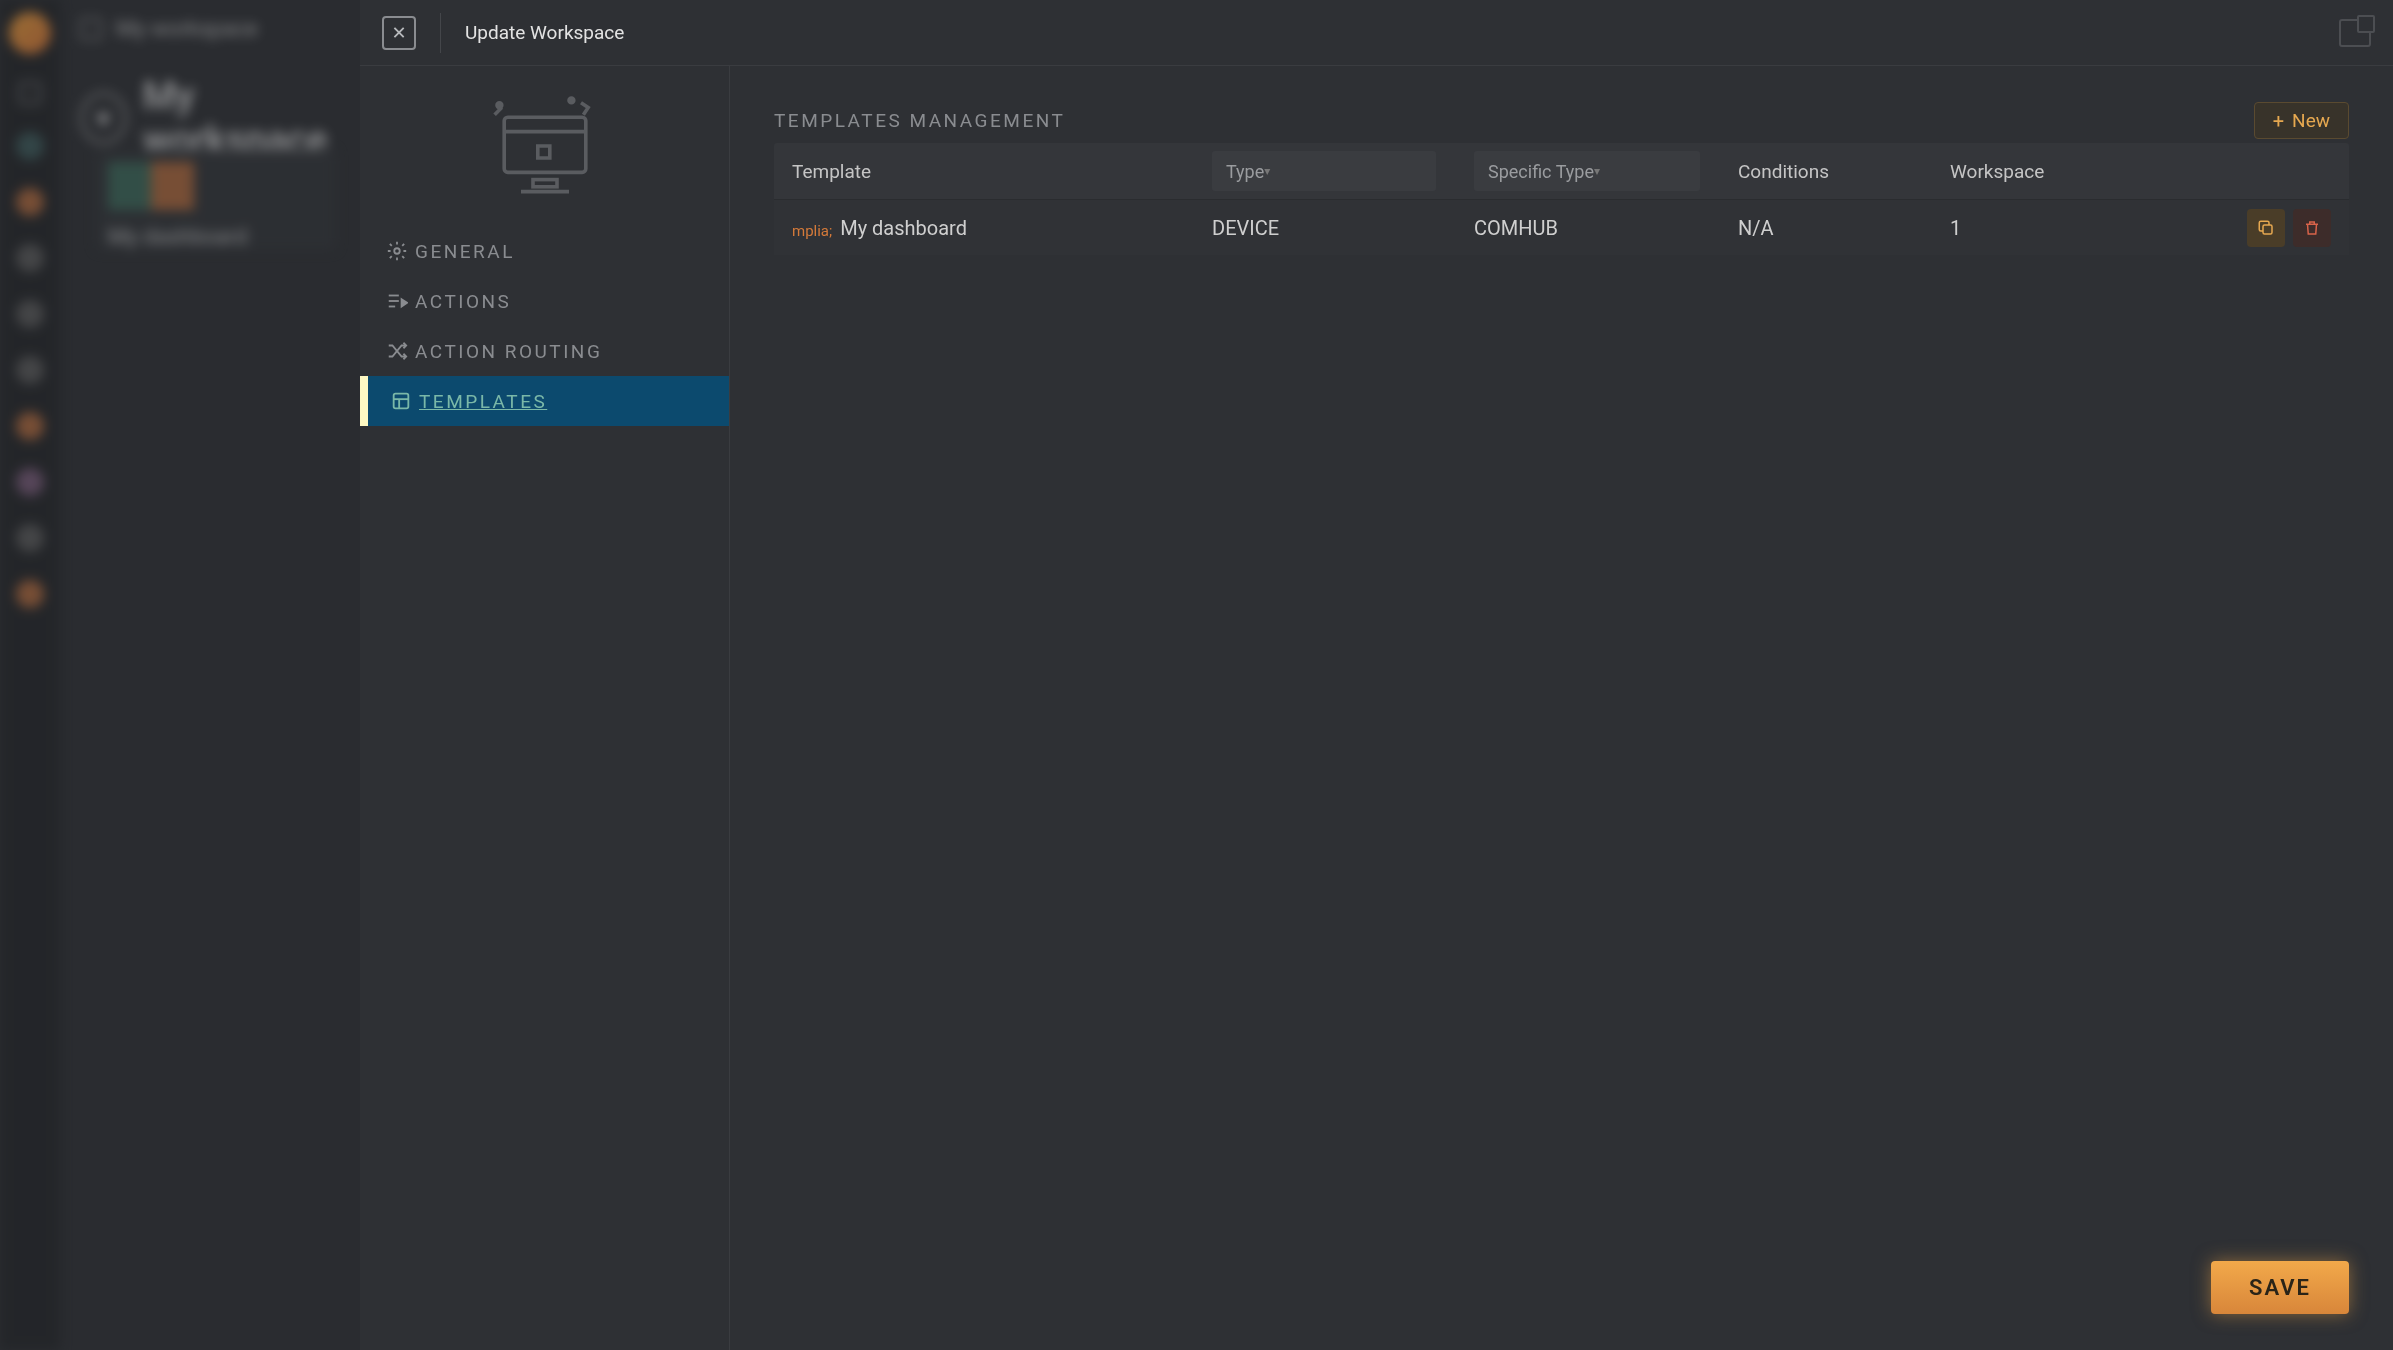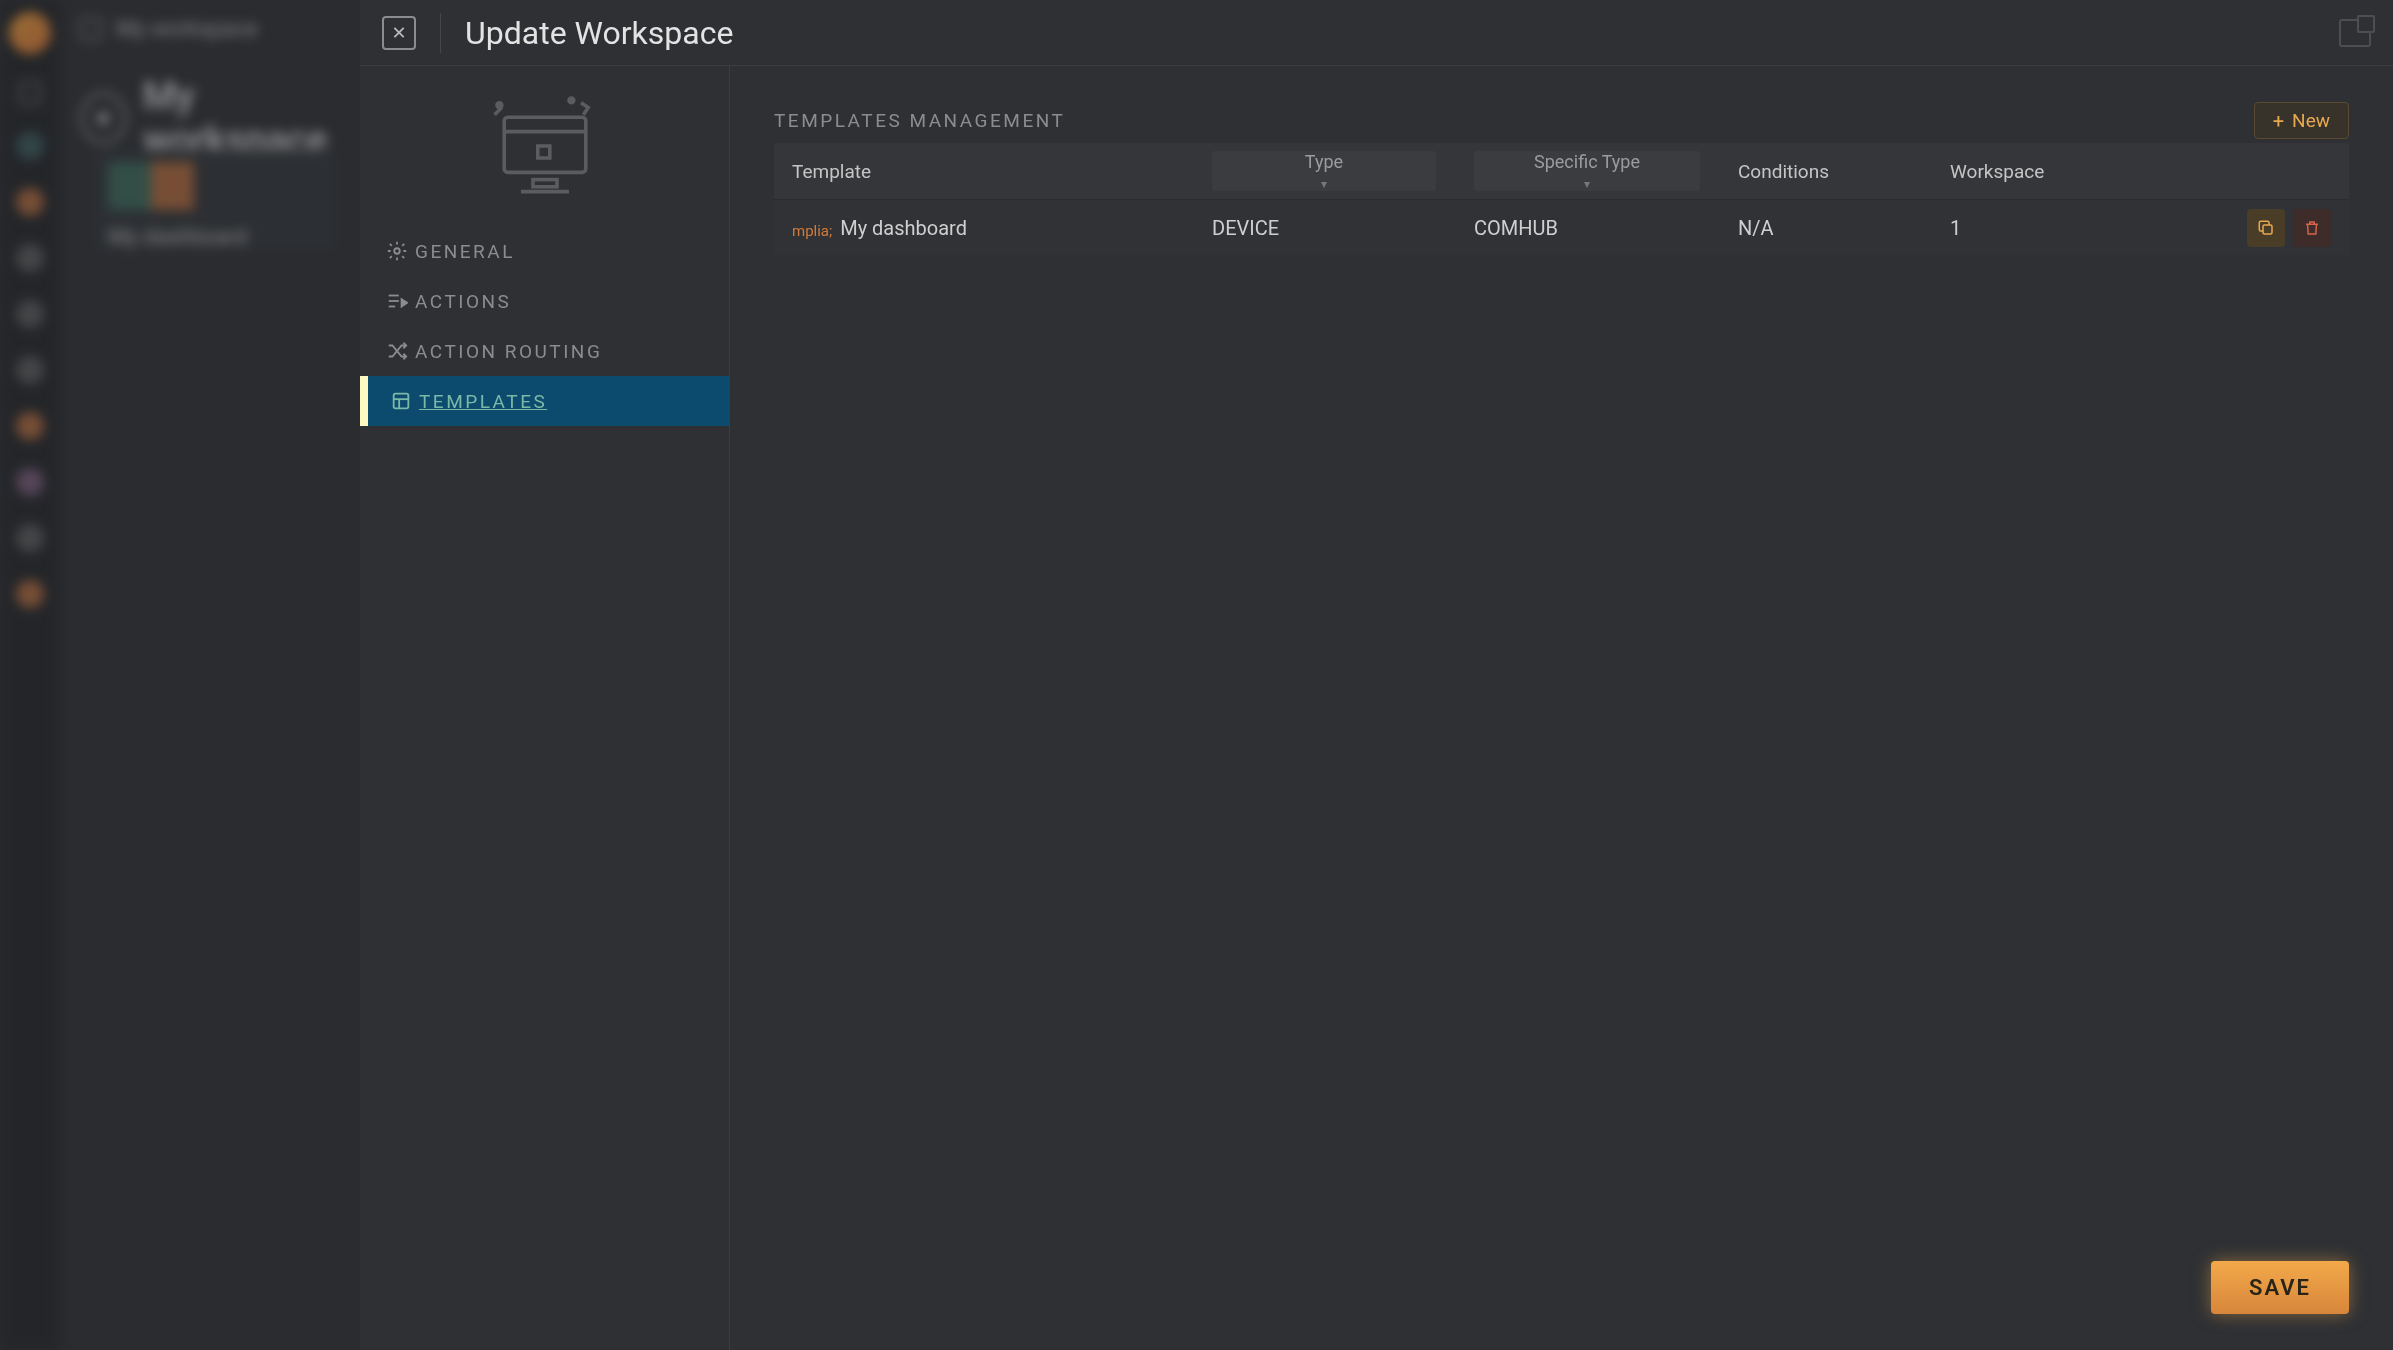--- a/index.html
+++ b/index.html
@@ -20,21 +20,21 @@
 .bg-title .txt { font-size:38px; color:#e8e8e8; font-weight:500; }
 .bg-card { position:absolute; top:150px; left:96px; width:240px; height:100px; background:#2f3236; border-radius:4px; padding:12px; }
 .bg-card .chart { height:48px; background:linear-gradient(90deg,#3a6a5a 20%,#b66a3a 20%,#b66a3a 40%,transparent 40%); border-radius:2px; }
 .bg-card .lbl { margin-top:14px; font-size:22px; color:#ccc; }
 
 
 .modal { position:absolute; top:0; left:360px; right:0; bottom:0; background:#2e3034; display:flex; flex-direction:column; }
 .modal-header { height:66px; border-bottom:1px solid #3a3c40; display:flex; align-items:center; padding:0 22px; gap:24px; }
 .close-btn { width:34px; height:34px; border:2px solid #8a8c90; border-radius:4px; display:flex; align-items:center; justify-content:center; cursor:pointer; font-size:18px; color:#b8babd; background:none; }
 .vline { width:1px; height:40px; background:#44464a; }
-.modal-title { font-size:32px; font-weight:400; color:#e3e3e3; }
+.modal-title { font-size:19px; font-weight:400; color:#e3e3e3; }
 .spacer { flex:1; }
 .window-icon { width:32px; height:28px; border:2px solid #4c4e52; border-radius:3px; position:relative; }
 .window-icon::before { content:""; position:absolute; top:-6px; right:-6px; width:14px; height:14px; border:2px solid #4c4e52; border-radius:2px; background:#2e3034; }
 
 .modal-body { flex:1; display:flex; }
 
 
 .side { width:370px; border-right:1px solid #3a3c40; display:flex; flex-direction:column; }
 .side-icon-area { height:160px; display:flex; align-items:center; justify-content:center; }
 .side-icon-area svg { width:120px; height:120px; }
@@ -53,21 +53,21 @@
 .table { width:100%; }
 .thead { display:flex; align-items:center; height:56px; background:#34363a; border-radius:3px 3px 0 0; padding:0 18px; gap:0; }
 .th { font-size:19px; color:#c5c5c5; }
 .col-template { flex:0 0 420px; }
 .col-type { flex:0 0 262px; }
 .col-spec { flex:0 0 264px; }
 .col-cond { flex:0 0 212px; }
 .col-prio { flex:1; }
 .col-actions { flex:0 0 100px; }
 
-.select { display:flex; align-items:center; justify-content:space-between; height:40px; padding:0 14px; background:#3a3c40; border-radius:3px; font-size:18px; color:#9a9c9f; cursor:pointer; margin-right:38px;flex-direction:column; }
+.select { display:flex; align-items:center; height:40px; padding:0 14px; background:#3a3c40; border-radius:3px; font-size:18px; color:#9a9c9f; cursor:pointer; margin-right:38px; }
 .select .caret { font-size:12px; color:#777; }
 
 .trow { display:flex; align-items:center; height:56px; padding:0 18px; background:#303236; border-top:1px solid #2a2c2f; }
 .td { font-size:20px; color:#cfcfcf; }
 .td.tmpl { display:flex; align-items:flex-end; gap:8px; }
 .td.tmpl .badge { font-size:15px; color:#d47a3a; }
 .row-actions { display:flex; gap:8px; justify-content:flex-end; }
 .icon-btn { width:38px; height:38px; border-radius:4px; display:flex; align-items:center; justify-content:center; cursor:pointer; border:none; }
 .icon-btn.copy { background:#4a3d28; color:#e6a850; }
 .icon-btn.del { background:#3d2c2a; color:#d8634a; }

